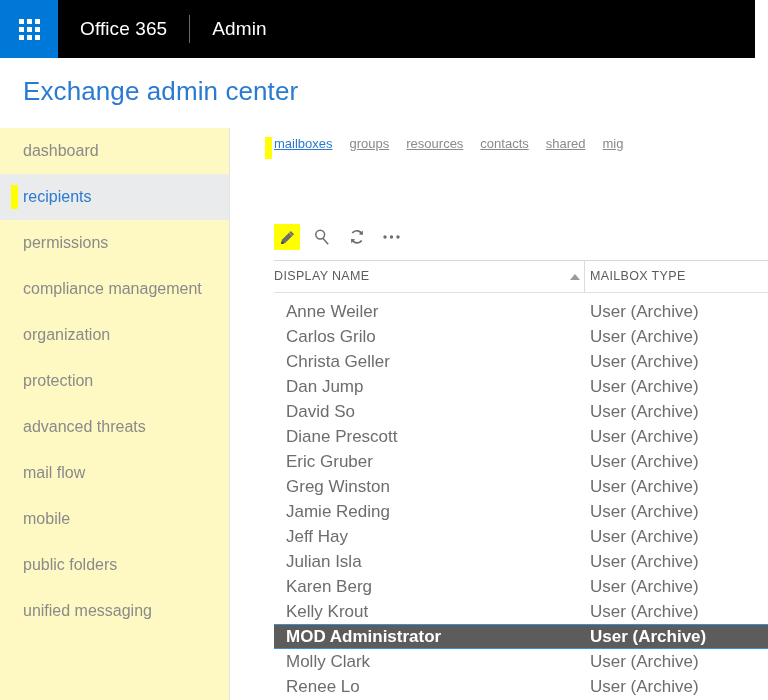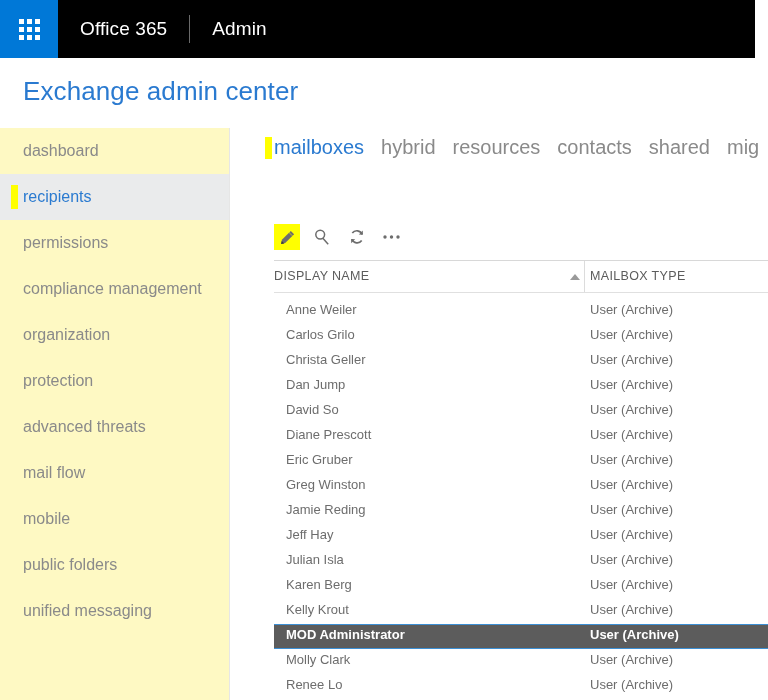--- a/index.html
+++ b/index.html
@@ -139,27 +139,28 @@
   .tabs {
     position: absolute;
     top: 8px;
     left: 44px;
     display: flex;
     align-items: flex-start;
     white-space: nowrap;
   }
   .tab {
     position: relative;
-    font-size: 20px;
+    font-size: 13px;
     color: #8a8a8a;
     font-weight: 400;
     padding: 0 0 0 0;
     margin-right: 17px;
     cursor: pointer;
     white-space: nowrap;
+    text-decoration: underline;
   }
   .tab.active {
     color: #2a7ad0;
   }
   .tab .tab-marker {
     position: absolute;
     left: -9px;
     top: 1px;
     width: 7px;
     height: 22px;
@@ -233,21 +234,21 @@
 
   .rows { position: relative; margin-top: 6px; }
   .row {
     position: relative;
     height: 25px;
     cursor: pointer;
     box-sizing: border-box;
   }
   .cell {
     position: absolute;
-    font-size: 13px;
+    font-size: 17px;
     color: #6d6d6d;
     font-weight: 400;
     white-space: nowrap;
     top: 3px;
   }
   .cell-name { left: 12px; }
   .cell-type { left: 316px; }
   .row.selected {
     background: #5c5c5c;
     border-top: 1px solid #3c8fd4;
@@ -317,21 +318,21 @@
     </div>
     <div class="nav-item">
       <span>unified messaging</span>
     </div>
   </div>
 
 <div class="content">
 
   <div class="tabs" id="pivot-tabs">
       <div class="tab active"><span class="tab-marker"></span><span>mailboxes</span></div>
-      <div class="tab"><span>hybrid</span></div>
+      <div class="tab"><span>groups</span></div>
       <div class="tab"><span>resources</span></div>
       <div class="tab"><span>contacts</span></div>
       <div class="tab"><span>shared</span></div>
       <div class="tab"><span>mig</span></div>
     </div>
 
   <div class="toolbar">
     <div class="tb-btn hl">
       <svg width="17" height="17" viewBox="0 0 17 17" aria-hidden="true">
         <path d="M11.8 1.9l3.3 3.3-1.5 1.5-3.3-3.3z" fill="#6d6d6d"></path>

